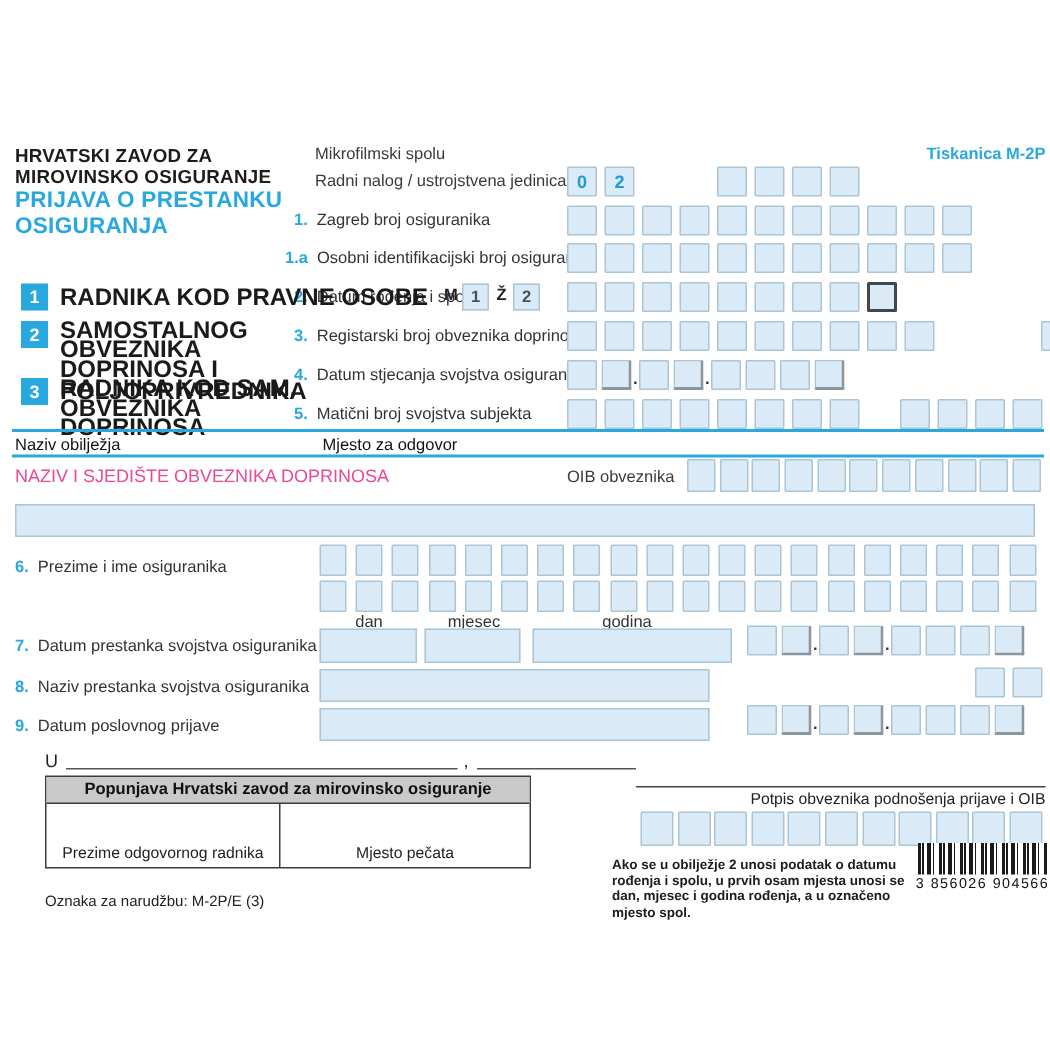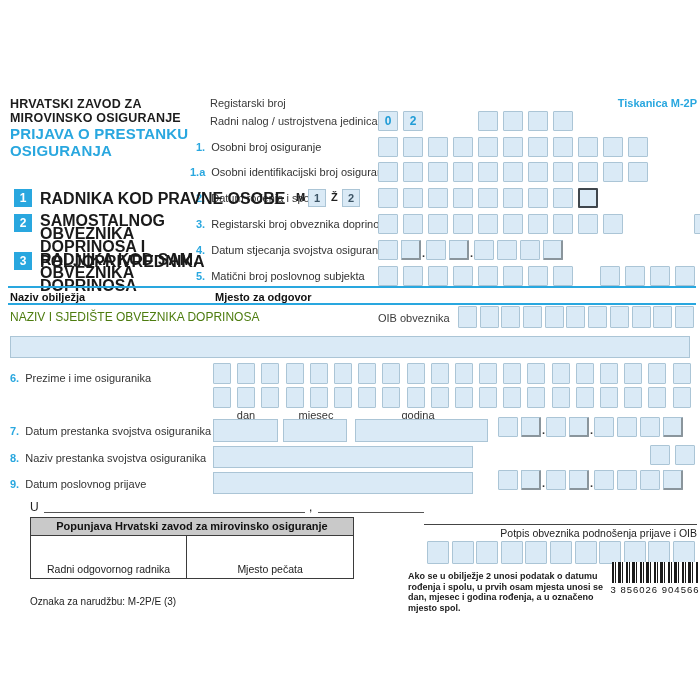--- a/index.html
+++ b/index.html
@@ -25,21 +25,21 @@
   .dark{border:2px solid #40474d;}
   .dot{align-self:flex-end;font-weight:bold;color:#333;margin:0 -2px 1px -2px;font-size:11px;}
   .mzbx{position:absolute;width:18px;height:18px;background:#daeaf6;border:1px solid #abc5d6;
        box-sizing:border-box;display:flex;align-items:center;justify-content:center;
        font-weight:bold;font-size:11px;color:#3d5566;}
   .lsq{position:absolute;width:18px;height:18px;background:#29a7df;color:#fff;font-weight:bold;
        font-size:12px;display:flex;align-items:center;justify-content:center;}
   .leg{position:absolute;font-size:16px;font-weight:bold;color:#1a1a1a;line-height:13px;}
   .cyline{position:absolute;background:#29a7df;height:2.4px;}
   .rect{position:absolute;background:#daeaf6;border:1px solid #abc5d6;box-sizing:border-box;}
-  .bold11{font-size:11px;font-weight:bold;color:#111;}
+  .bold11{font-size:11px;font-weight:normal;color:#111;}
   .uline{position:absolute;border-bottom:1.2px solid #555;}
   .tbl{position:absolute;left:30px;top:517px;width:324px;border:1.5px solid #3b3b3b;box-sizing:border-box;}
   .tblh{background:#c9c9c9;border-bottom:1.2px solid #3b3b3b;font-size:11px;font-weight:bold;
         text-align:center;line-height:17px;height:17px;color:#111;}
   .tblb{display:flex;height:42px;}
   .tcell{display:flex;align-items:flex-end;justify-content:center;font-size:10.5px;color:#222;
          padding-bottom:3px;box-sizing:border-box;}
   .note{position:absolute;left:408px;top:571px;width:196px;font-size:9px;font-weight:bold;
         line-height:10.6px;color:#1c1c1c;}
   .bars{position:absolute;left:612px;top:562px;width:86px;height:21px;
@@ -56,38 +56,38 @@
 
   <div class="abs title" style="left:10px;top:126px;">
     <div>PRIJAVA O PRESTANKU</div>
     <div>OSIGURANJA</div>
   </div>
   <div class="abs org" style="left:10px;top:97px;">
     <div>HRVATSKI ZAVOD ZA</div>
     <div>MIROVINSKO OSIGURANJE</div>
   </div>
 
-  <div class="abs lbl" style="left:210px;top:97px;">Registarski broj</div>
+  <div class="abs lbl" style="left:210px;top:97px;">Mikrofilmski spolu</div>
   <div class="abs lbl" style="left:210px;top:115px;">Radni nalog / ustrojstvena jedinica</div>
   <div class="abs cy" style="left:560px;top:97px;width:137px;text-align:right;font-size:11px;">Tiskanica M-2P</div>
 
   <div class="boxrow val" style="left:378px;top:111px;">
       <span class="bx">0</span>
       <span class="bx">2</span>
     </div>
   <div class="boxrow" style="left:478px;top:111px;">
       <span class="bx"></span>
       <span class="bx"></span>
       <span class="bx"></span>
       <span class="bx"></span>
     </div>
 
   <div class="frow" style="left:196px;top:141px;">
     <span class="fnum">1.</span>
-    <span class="flab">Osobni broj osiguranje</span>
+    <span class="flab">Zagreb broj osiguranika</span>
   </div>
   <div class="boxrow" style="left:378px;top:137px;">
       <span class="bx"></span>
       <span class="bx"></span>
       <span class="bx"></span>
       <span class="bx"></span>
       <span class="bx"></span>
       <span class="bx"></span>
       <span class="bx"></span>
       <span class="bx"></span>
@@ -164,21 +164,21 @@
       <span class="bx sh"></span>
       <span class="dot">.</span>
       <span class="bx"></span>
       <span class="bx"></span>
       <span class="bx"></span>
       <span class="bx sh"></span>
     </div>
 
   <div class="frow" style="left:196px;top:270px;">
     <span class="fnum">5.</span>
-    <span class="flab">Matični broj poslovnog subjekta</span>
+    <span class="flab">Matični broj svojstva subjekta</span>
   </div>
   <div class="boxrow" style="left:378px;top:266px;">
       <span class="bx"></span>
       <span class="bx"></span>
       <span class="bx"></span>
       <span class="bx"></span>
       <span class="bx"></span>
       <span class="bx"></span>
       <span class="bx"></span>
       <span class="bx"></span>
@@ -195,21 +195,21 @@
   <div class="lsq" style="left:14px;top:214px;">2</div>
   <div class="leg" style="left:40px;top:214px;width:178px;">SAMOSTALNOG OBVEZNIKA DOPRINOSA I RADNIKA KOD SAM. OBVEZNIKA DOPRINOSA</div>
   <div class="lsq" style="left:14px;top:252px;">3</div>
   <div class="leg" style="left:40px;top:255px;">POLJOPRIVREDNIKA</div>
 
   <div class="cyline" style="left:8px;top:286px;width:688px;"></div>
   <div class="abs bold11" style="left:10px;top:291px;">Naziv obilježja</div>
   <div class="abs bold11" style="left:215px;top:291px;">Mjesto za odgovor</div>
   <div class="cyline" style="left:8px;top:303px;width:688px;height:2px;"></div>
 
-  <div class="abs" style="left:10px;top:310px;font-size:12px;color:#4d7c0f;">NAZIV I SJEDIŠTE OBVEZNIKA DOPRINOSA</div>
+  <div class="abs" style="left:10px;top:310px;font-size:12px;color:#ec4899;">NAZIV I SJEDIŠTE OBVEZNIKA DOPRINOSA</div>
   <div class="abs lbl" style="left:378px;top:312px;">OIB obveznika</div>
   <div class="boxrow oib" style="left:458px;top:306px;">
       <span class="bx"></span>
       <span class="bx"></span>
       <span class="bx"></span>
       <span class="bx"></span>
       <span class="bx"></span>
       <span class="bx"></span>
       <span class="bx"></span>
       <span class="bx"></span>
@@ -322,21 +322,21 @@
     </div>
 
   <span class="abs" style="left:30px;top:500px;font-size:12px;color:#222;">U</span>
   <div class="uline" style="left:44px;top:500px;width:261px;height:12px;"></div>
   <span class="abs" style="left:309px;top:500px;font-size:12px;color:#222;">,</span>
   <div class="uline" style="left:318px;top:500px;width:106px;height:12px;"></div>
 
   <div class="tbl">
     <div class="tblh">Popunjava Hrvatski zavod za mirovinsko osiguranje</div>
     <div class="tblb">
-      <div class="tcell" style="width:48.5%;border-right:1.2px solid #3b3b3b;">Radni odgovornog radnika</div>
+      <div class="tcell" style="width:48.5%;border-right:1.2px solid #3b3b3b;">Prezime odgovornog radnika</div>
       <div class="tcell" style="width:51.5%;">Mjesto pečata</div>
     </div>
   </div>
 
   <div class="abs" style="left:30px;top:596px;font-size:10px;color:#222;">Oznaka za narudžbu: M-2P/E (3)</div>
 
   <div class="uline" style="left:424px;top:514px;width:273px;height:10px;border-bottom-color:#444;"></div>
   <div class="abs" style="left:424px;top:527px;width:273px;text-align:right;font-size:10.5px;color:#222;">Potpis obveznika podnošenja prijave i OIB</div>
   <div class="boxrow sig" style="left:427px;top:541px;">
       <span class="bx"></span>

